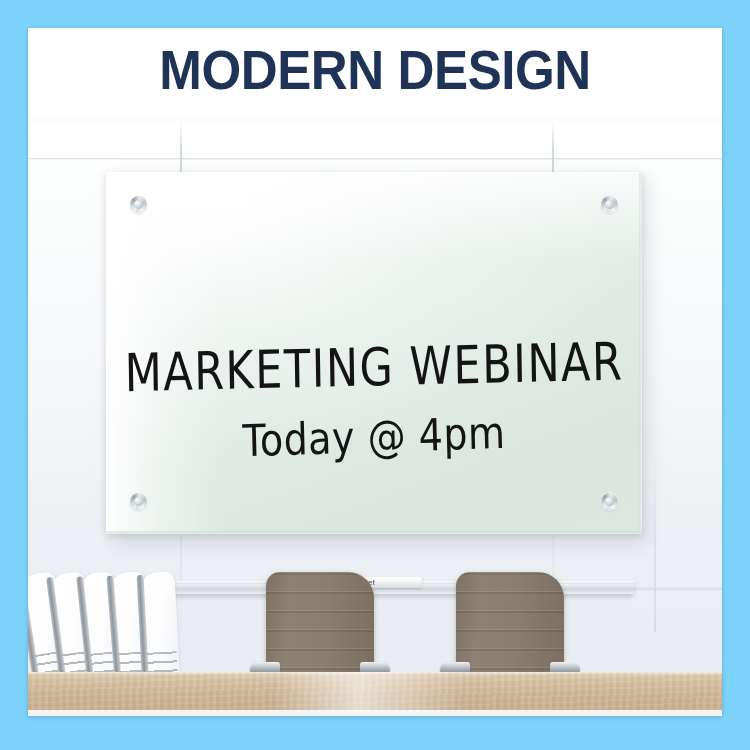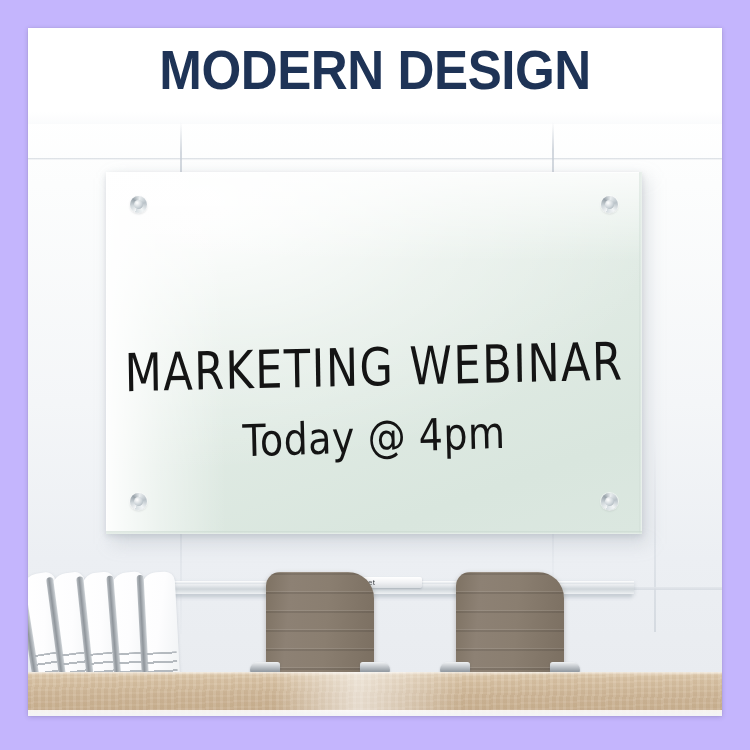--- a/index.html
+++ b/index.html
@@ -1,18 +1,18 @@
 <!DOCTYPE html>
 <html><head>
 <meta charset="utf-8">
 <style>
   html,body{margin:0;padding:0;background:#ffffff;}
   body{width:750px;height:750px;overflow:hidden;font-family:"Liberation Sans",sans-serif;}
 
-  .page{position:relative;width:750px;height:750px;background:#c4b5fd;}
+  .page{position:relative;width:750px;height:750px;background:#7dd3fc;}
 
   
   .card{
     position:absolute;left:28px;top:28px;width:694px;height:688px;
     background:#ffffff;
     box-shadow:0 1px 5px rgba(0,0,0,.16), 0 0 1px rgba(0,0,0,.12);
     overflow:hidden;
   }
 
   

